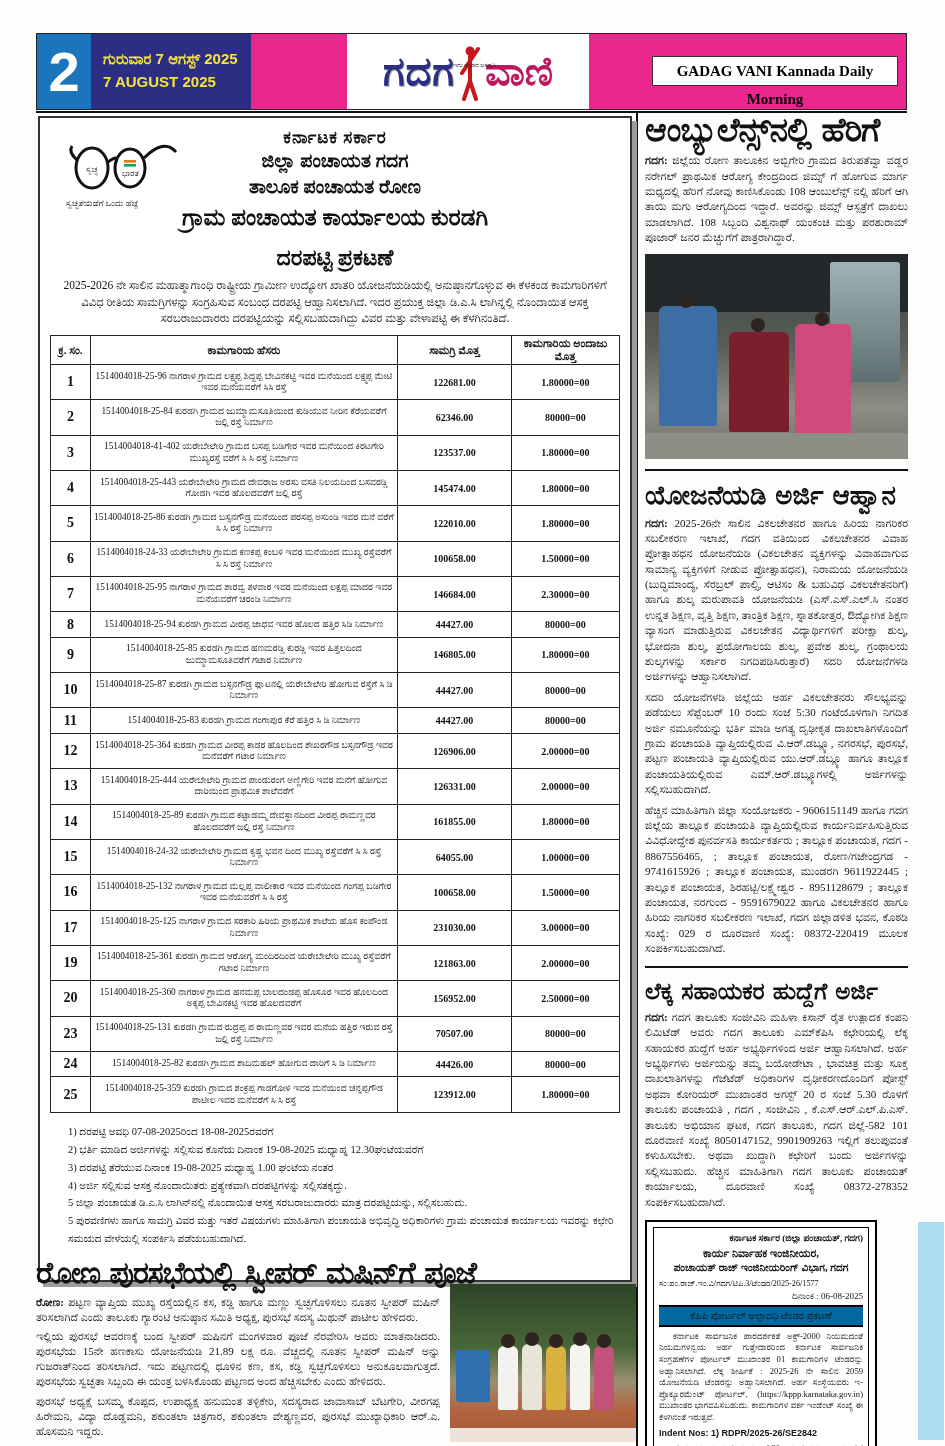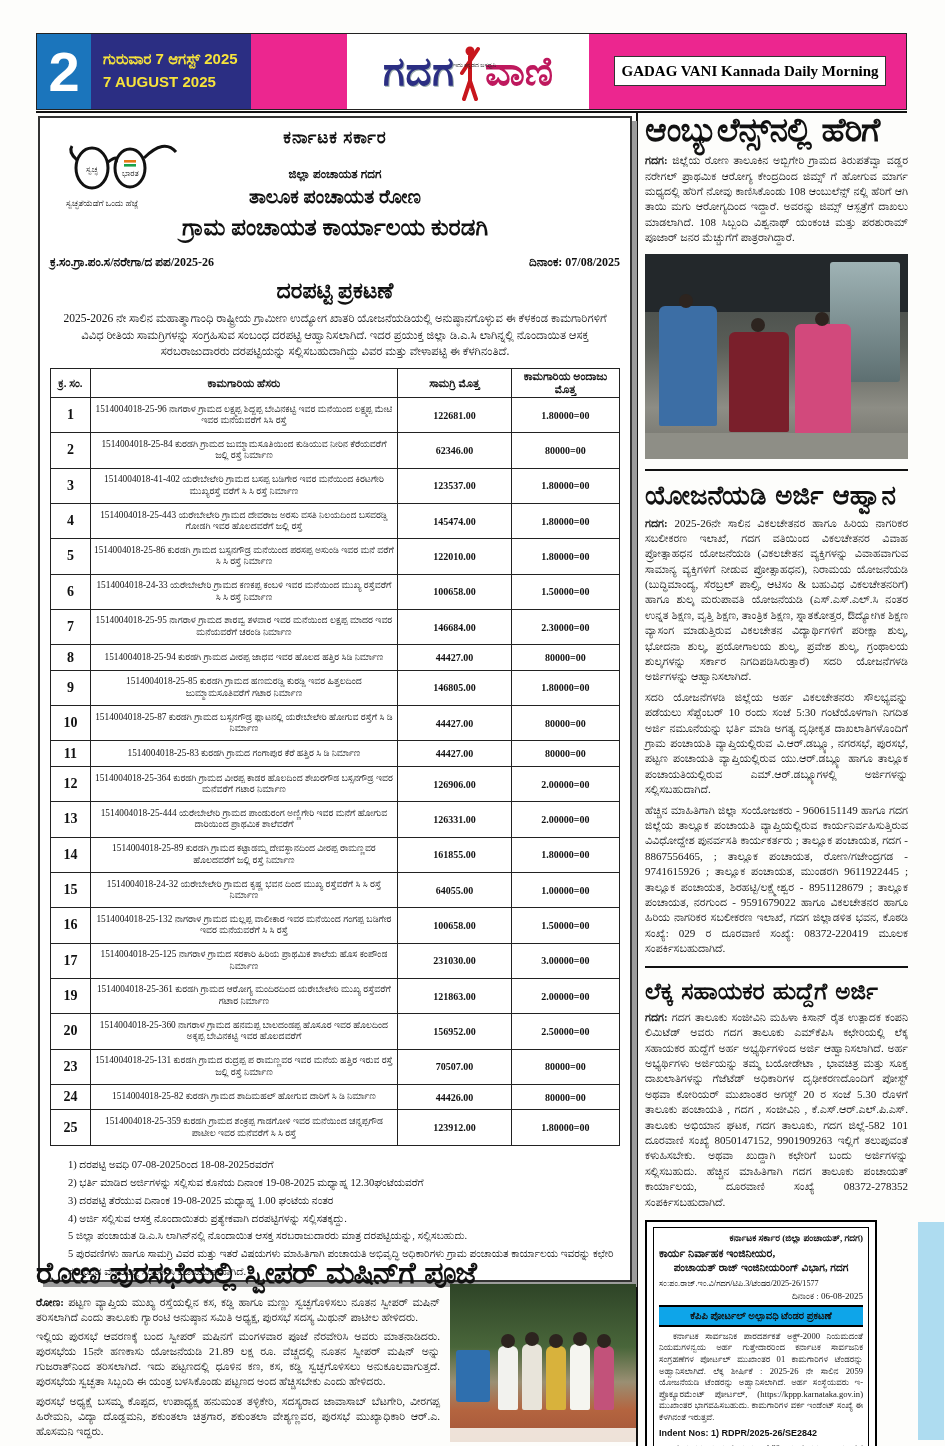--- a/index.html
+++ b/index.html
@@ -19,35 +19,35 @@
     background:#2b2e83; color:#f6e33c; font-family:"Liberation Sans",sans-serif;
     font-weight:bold; font-size:15px; padding:14px 0 0 12px; line-height:1.5; }
   .logo-panel { position:absolute; left:310px; top:0; width:242px; height:75px;
     background:#fff; display:flex; align-items:center; justify-content:center; gap:4px; }
   .logo-gadag { font-family:"DejaVu Sans",sans-serif; font-weight:bold; font-size:40px;
     color:#2b2e83; text-shadow:1px 1px 0 #9aa; letter-spacing:1px; }
   .logo-vani  { font-family:"DejaVu Sans",sans-serif; font-weight:bold; font-size:40px;
     color:#be185d; }
   .logo-fig { width:22px; height:58px; }
   .logo-tag { position:absolute; right:54px; top:14px; font-size:6px; color:#222; width:46px; }
-  .mast-right { position:absolute; right:20px; top:22px; width:272px; height:30px;
+  .mast-right { position:absolute; right:8px; top:22px; width:246px; height:30px;
     background:#fff; border:1px solid #333; color:#000;
     font-family:"Liberation Serif",serif; font-weight:bold; font-size:15px;
     text-align:center; line-height:28px; }
   .top-rule { position:absolute; left:36px; top:111px; width:871px; height:2px; background:#111; }
   .col-divider { position:absolute; left:636px; top:113px; width:2px; height:1333px; background:#111; }
 
   
   .notice { position:absolute; left:38px; top:116px; width:594px; height:1166px;
     background:#fff; border:2px solid #333; box-shadow:5px 5px 0 #9c9c9c;
     padding:6px 10px 4px 10px; overflow:hidden; }
   .notice-head { position:relative; text-align:center; padding:4px 0 6px 0; }
   .glasses { position:absolute; left:14px; top:6px; width:120px; height:84px; }
   .gov-line1 { font-size:17px; font-weight:bold; letter-spacing:1px; }
-  .gov-line2 { font-size:12px; font-weight:bold; margin-top:19px; }
+  .gov-line2 { font-size:19px; font-weight:bold; margin-top:2px; }
   .gov-line3 { font-size:19px; font-weight:bold; margin-top:4px; }
   .gov-line4 { font-size:23px; font-weight:bold; margin-top:7px; }
   .ref-row { display:flex; justify-content:space-between; font-size:12px; font-weight:bold; margin-top:8px; }
   .notice-title { text-align:center; font-size:22px; font-weight:bold; margin:8px 0 6px 0; }
   .notice-intro { font-size:11.5px; text-align:center; line-height:1.45; padding:0 4px; }
 
   table.works { width:100%; border-collapse:collapse; margin-top:8px; table-layout:fixed;
     height:778px; }
   table.works th, table.works td { border:1.5px solid #222; padding:1px 3px; vertical-align:middle; }
   table.works th { font-size:11px; font-weight:bold; }
@@ -70,26 +70,26 @@
   .photo-amb { position:relative; width:263px; height:205px; margin-top:8px;
     background:linear-gradient(180deg,#3a3f3e 0%,#5a5e58 45%,#8d8d85 75%,#6f6f68 100%); overflow:hidden; }
   .sep { height:2px; background:#111; margin:10px 0; }
 
   
   .tender-wrap { position:relative; margin-top:10px; }
   .tender { width:232px; border:2px solid #000; box-shadow:0 0 0 1px #fff inset; background:#fff;
     padding:5px 6px 4px 6px; font-size:8.6px; line-height:1.35; }
   .tender-inner { border:1px solid #000; padding:4px 5px; }
   .t-gov { text-align:right; font-weight:bold; font-size:9px; }
-  .t-off1 { text-align:left; font-weight:bold; font-size:11px; margin-top:2px; }
+  .t-off1 { text-align:center; font-weight:bold; font-size:11px; margin-top:2px; }
   .t-off2 { text-align:center; font-weight:bold; font-size:10.5px; }
   .t-ref { font-size:8.2px; margin-top:3px; }
   .t-date { text-align:right; font-size:9px; margin-top:1px; }
   .t-banner { border-top:2px solid #000; border-bottom:2px solid #000; text-align:center;
-    font-weight:bold; font-size:10px; padding:2px 0; margin-top:3px; background:#0ea5e9; }
+    font-weight:normal; font-size:10px; padding:2px 0; margin-top:3px; background:#0369a1; }
   .t-para { text-align:justify; margin-top:4px; text-indent:14px; }
   .t-indent { font-family:"Liberation Sans",sans-serif; font-weight:bold; font-size:9px; margin-top:3px; }
   .blue-strip { position:absolute; right:-36px; top:2px; width:26px; height:218px; background:#aedcf0; }
 
   
   .bottom-art { position:absolute; left:36px; top:1256px; width:600px; height:188px; overflow:hidden; }
   .bottom-art .headline-lg { font-size:30px; letter-spacing:-1px; }
   .bottom-body { font-size:11px; line-height:1.38; text-align:justify; margin-top:4px; width:404px; }
   .photo-sweeper { position:absolute; right:0; top:28px; width:186px; height:158px;
     background:linear-gradient(180deg,#2e4427 0%,#49663a 40%,#9a8f73 62%,#b4643f 80%,#a2553a 100%); overflow:hidden; }
@@ -138,24 +138,20 @@
         <rect x="60" y="34" width="12" height="2.6" fill="#1aa34a"></rect>
         <text x="22" y="42" font-size="8" fill="#111">ಸ್ವಚ್ಛ</text>
         <text x="58" y="46" font-size="8" fill="#111">ಭಾರತ</text>
         <text x="2" y="76" font-size="8.5" fill="#111">ಸ್ವಚ್ಛತೆಯೆಡೆಗೆ ಒಂದು ಹೆಜ್ಜೆ</text>
       </svg>
       <div class="gov-line1">ಕರ್ನಾಟಕ ಸರ್ಕಾರ</div>
       <div class="gov-line2">ಜಿಲ್ಲಾ ಪಂಚಾಯತ ಗದಗ</div>
       <div class="gov-line3">ತಾಲೂಕ ಪಂಚಾಯತ ರೋಣ</div>
       <div class="gov-line4">ಗ್ರಾಮ ಪಂಚಾಯತ ಕಾರ್ಯಾಲಯ ಕುರಡಗಿ</div>
     </div>
-    <div class="ref-row">
-      <span>ಕ್ರ.ಸಂ.ಗ್ರಾ.ಪಂ.ಸ/ನರೇಗಾ/ದ ಪಪ/2025-26</span>
-      <span>ದಿನಾಂಕ: 07/08/2025</span>
-    </div>
     <div class="notice-title">ದರಪಟ್ಟಿ ಪ್ರಕಟಣೆ</div>
     <p class="notice-intro">2025-2026 ನೇ ಸಾಲಿನ ಮಹಾತ್ಮಾಗಾಂಧಿ ರಾಷ್ಟ್ರೀಯ ಗ್ರಾಮೀಣ ಉದ್ಯೋಗ ಖಾತರಿ ಯೋಜನೆಯಡಿಯಲ್ಲಿ ಅನುಷ್ಠಾನಗೊಳ್ಳುವ ಈ ಕೆಳಕಂಡ ಕಾಮಗಾರಿಗಳಿಗೆ ವಿವಿಧ ರೀತಿಯ ಸಾಮಗ್ರಿಗಳನ್ನು ಸಂಗ್ರಹಿಸುವ ಸಂಬಂಧ ದರಪಟ್ಟಿ ಆಹ್ವಾನಿಸಲಾಗಿದೆ. ಇದರ ಪ್ರಯುಕ್ತ ಜಿಲ್ಲಾ ಡಿ.ಎ.ಸಿ ಲಾಗಿನ್ನಲ್ಲಿ ನೊಂದಾಯಿತ ಆಸಕ್ತ ಸರಬರಾಜುದಾರರು ದರಪಟ್ಟಿಯನ್ನು ಸಲ್ಲಿಸಬಹುದಾಗಿದ್ದು ವಿವರ ಮತ್ತು ವೇಳಾಪಟ್ಟಿ ಈ ಕೆಳಗಿನಂತಿದೆ.</p>
 
     <table class="works">
       <colgroup>
           <col class="c-sl">
           <col class="c-name">
           <col class="c-mat">
           <col class="c-est">
         </colgroup>

